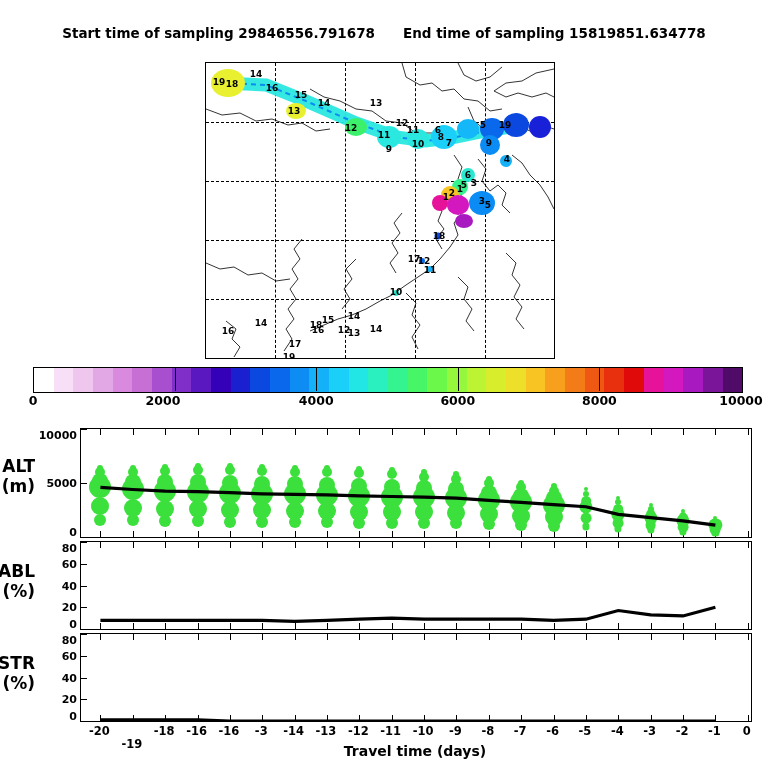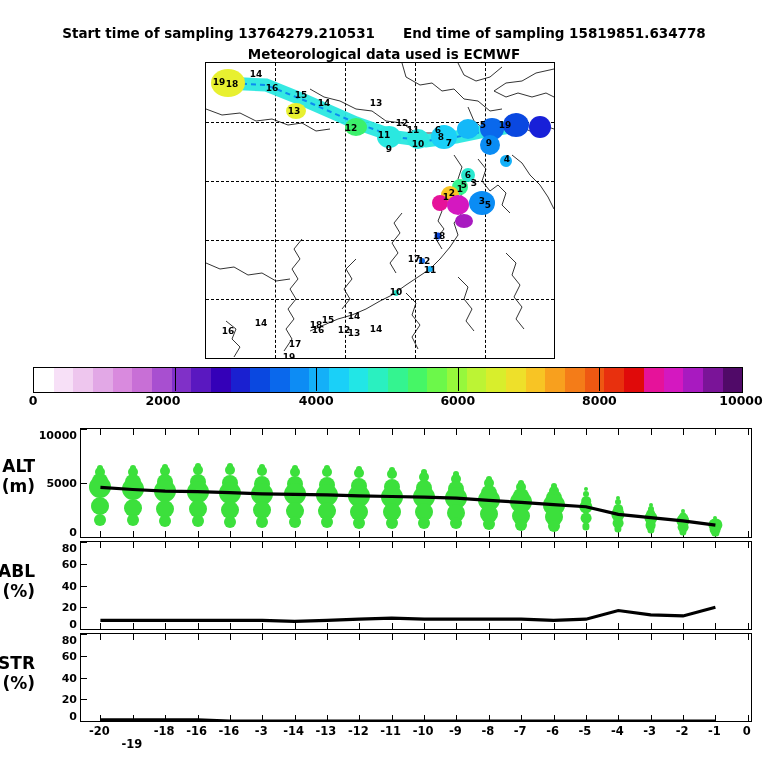--- a/index.html
+++ b/index.html
@@ -226,23 +226,22 @@
     font-size: 14px;
     font-weight: bold;
   }
 </style>
 </head>
 <body>
 
 <div id="root">
 
   <div class="title" id="time-line">
-    <span id="start-time">Start time of sampling 13764279.210531</span><span id="end-time">End time of sampling 15819851.634778</span>
+    <span id="start-time">Start time of sampling 29846556.791678</span><span id="end-time">End time of sampling 15819851.634778</span>
   </div>
-  <div class="title" id="met-line">Meteorological data used is ECMWF</div>
 
   <div id="map-panel">
     <svg id="coast" width="348" height="295" viewBox="0 0 348 295">
       <g fill="none" stroke="#000000" stroke-width="0.8">
 
         <path d="M348 6 L330 10 L316 18 L300 20 L288 28 L300 34 L312 30 L326 34 L340 30 L348 34"></path>
         <path d="M252 0 L258 12 L270 18 L284 14 L296 4"></path>
 
         <path d="M196 0 L200 14 L214 22 L226 20 L236 28 L248 26 L258 36 L272 38 L284 48 L296 46"></path>
         <path d="M104 26 L118 34 L134 38 L150 46 L166 48 L180 58 L196 60 L210 70 L226 70 L240 78"></path>
@@ -725,17 +724,18 @@
       <span style="left: 407.826px;">-8</span>
       <span style="left: 440.193px;">-7</span>
       <span style="left: 472.56px;">-6</span>
       <span style="left: 504.928px;">-5</span>
       <span style="left: 537.295px;">-4</span>
       <span style="left: 569.662px;">-3</span>
       <span style="left: 602.029px;">-2</span>
       <span style="left: 634.396px;">-1</span>
       <span style="left: 666.763px;">0</span>
     </div>
+  <div id="x-axis-title">Travel time (days)</div>
 <div class="cb-tick" style="left: 174.6px;"></div>
     <div class="cb-tick" style="left: 316.2px;"></div>
     <div class="cb-tick" style="left: 457.8px;"></div>
     <div class="cb-tick" style="left: 599.4px;"></div>
   </div>
 
 </body></html>

